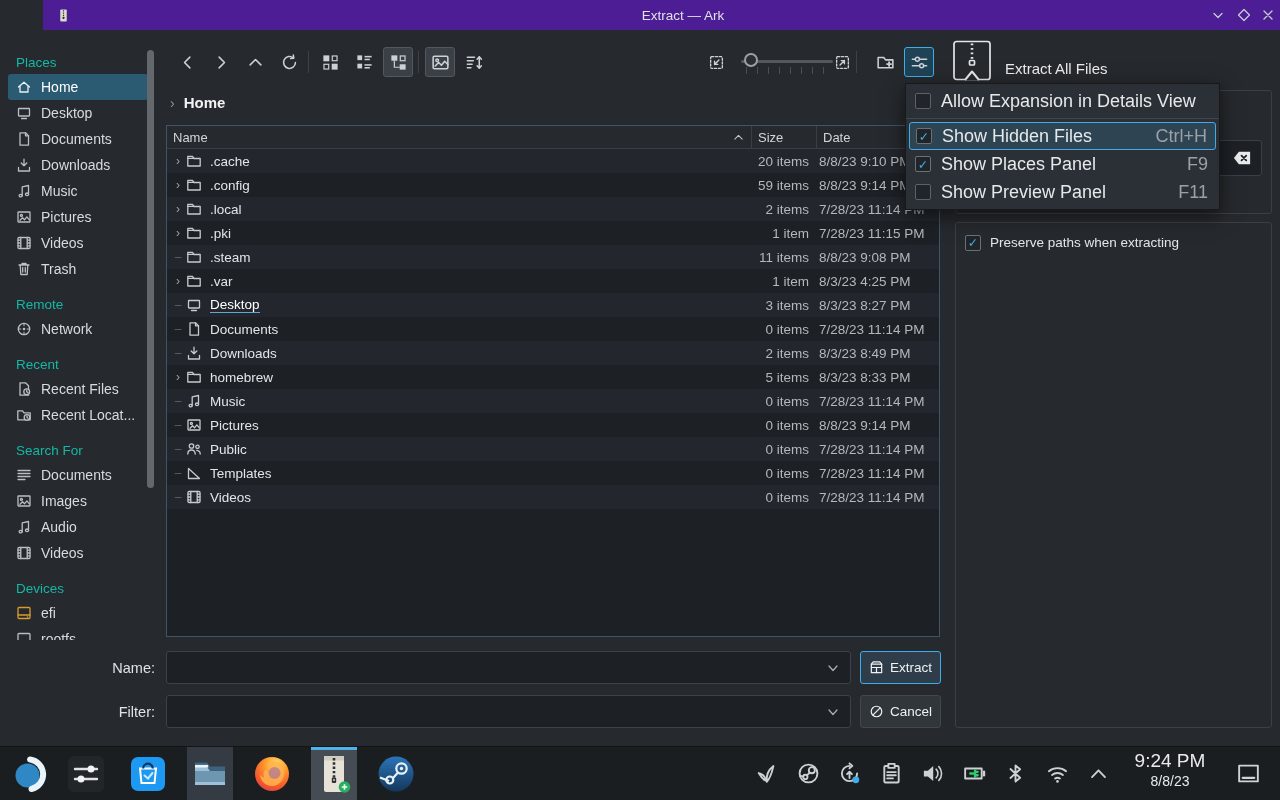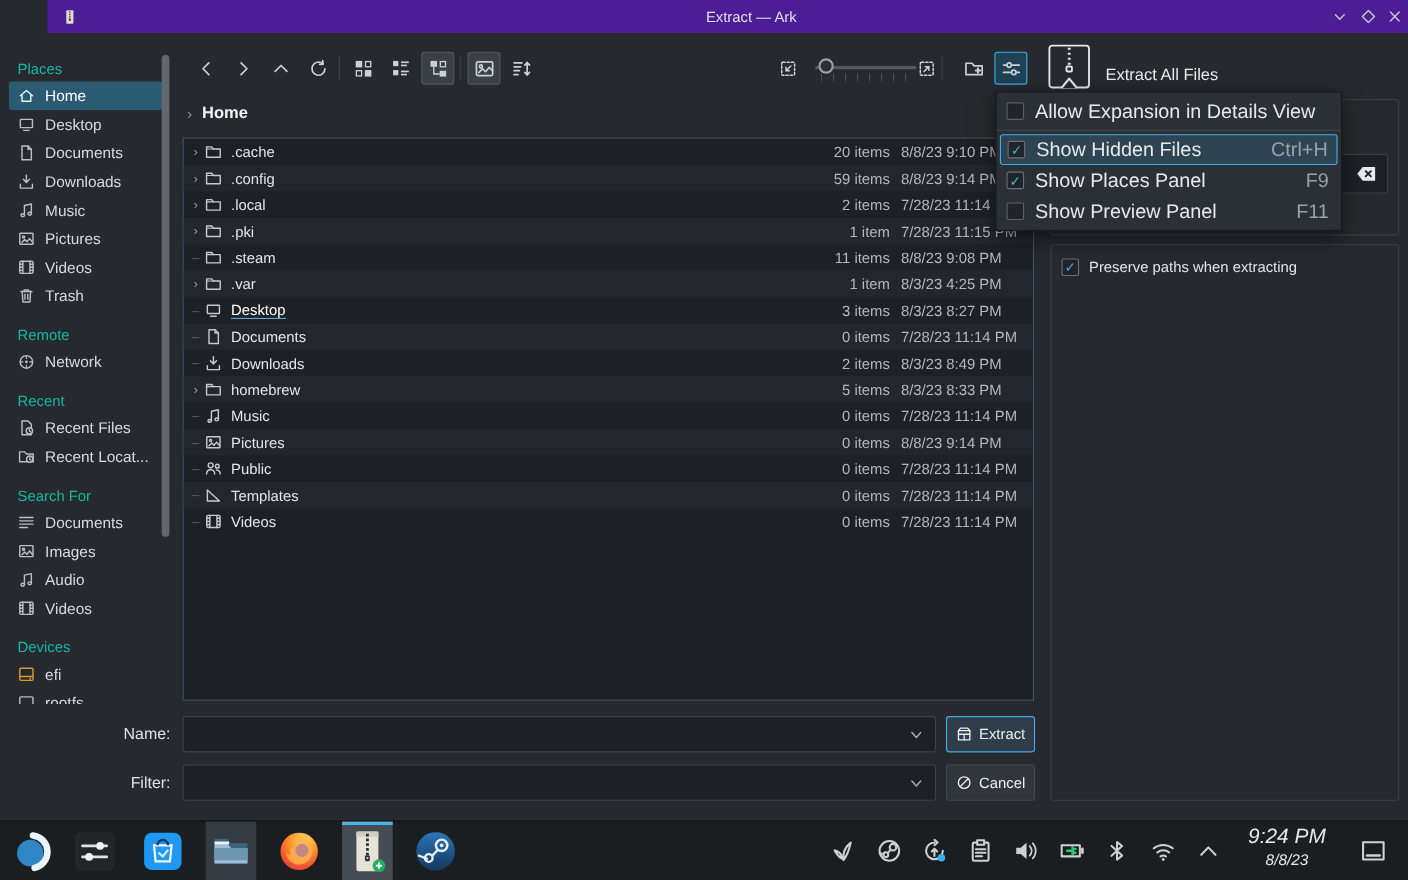--- a/index.html
+++ b/index.html
@@ -118,21 +118,21 @@
 
   
   #taskbar{left:0;top:746px;width:1280px;height:54px;background:#1b1e21;border-top:1px solid #121416;box-sizing:border-box;}
   .apptile{position:absolute;top:0;width:46px;height:53px;display:flex;align-items:center;justify-content:center;}
   .apptile .aicon{width:40px;height:40px;}
   .apptile.running{background:#343b42;}
   .apptile.active{background:#454c53;}
   .apptile.active::before{content:"";position:absolute;left:0;top:0;width:100%;height:3px;background:#4fb3e8;}
   #tray{left:755px;top:0;width:355px;height:53px;display:flex;align-items:center;justify-content:space-between;}
   .trayicon{width:23px;height:23px;color:#ccd1d4;}
-  #clock{left:1118px;top:3px;width:104px;text-align:center;color:#e8eaeb;font-style:italic;}
+  #clock{left:1118px;top:3px;width:104px;text-align:center;color:#e8eaeb;}
   #clock .time{font-size:19px;}
   #clock .date{font-size:14px;margin-top:1px;}
   #show-desktop{left:1236px;top:15px;width:25px;height:23px;color:#cfd4d7;}
 </style>
 </head>
 <body>
 
 <div id="titlebar" class="abs">
   <span class="icon appicon">
       <svg viewBox="0 0 16 16">
@@ -509,20 +509,36 @@
     </span>
   <span class="lbl">Extract All Files</span>
 </div>
 
 <div id="breadcrumb" class="abs">
   <span class="chev">›</span>
   <span class="loc">Home</span>
 </div>
 
 <div id="ftable" class="abs">
+  <div class="fhead">
+    <div class="hc hc-name">
+      <span>Name</span>
+      <span class="icon sortind">
+          <svg viewBox="0 0 16 16" fill="none" stroke="currentColor" stroke-width="1.3" stroke-linecap="round" stroke-linejoin="round">
+            <polyline points="3.5 10 8 5.5 12.5 10"></polyline>
+          </svg>
+        </span>
+    </div>
+    <div class="hc hc-size">
+        <span>Size</span>
+      </div>
+    <div class="hc hc-date">
+        <span>Date</span>
+      </div>
+  </div>
 
     <div class="frow expandable">
       <span class="fexp"></span>
       <span class="icon">
         <svg viewBox="0 0 16 16" fill="none" stroke="currentColor" stroke-width="1.3" stroke-linecap="round" stroke-linejoin="round">
           <path d="M1.8 13V3.5h4.7L8 5.5h6.2V13z"></path>
           <path d="M1.8 5.5H8" stroke-width="1"></path>
         </svg>
       </span>
       <span class="fname">.cache</span>

